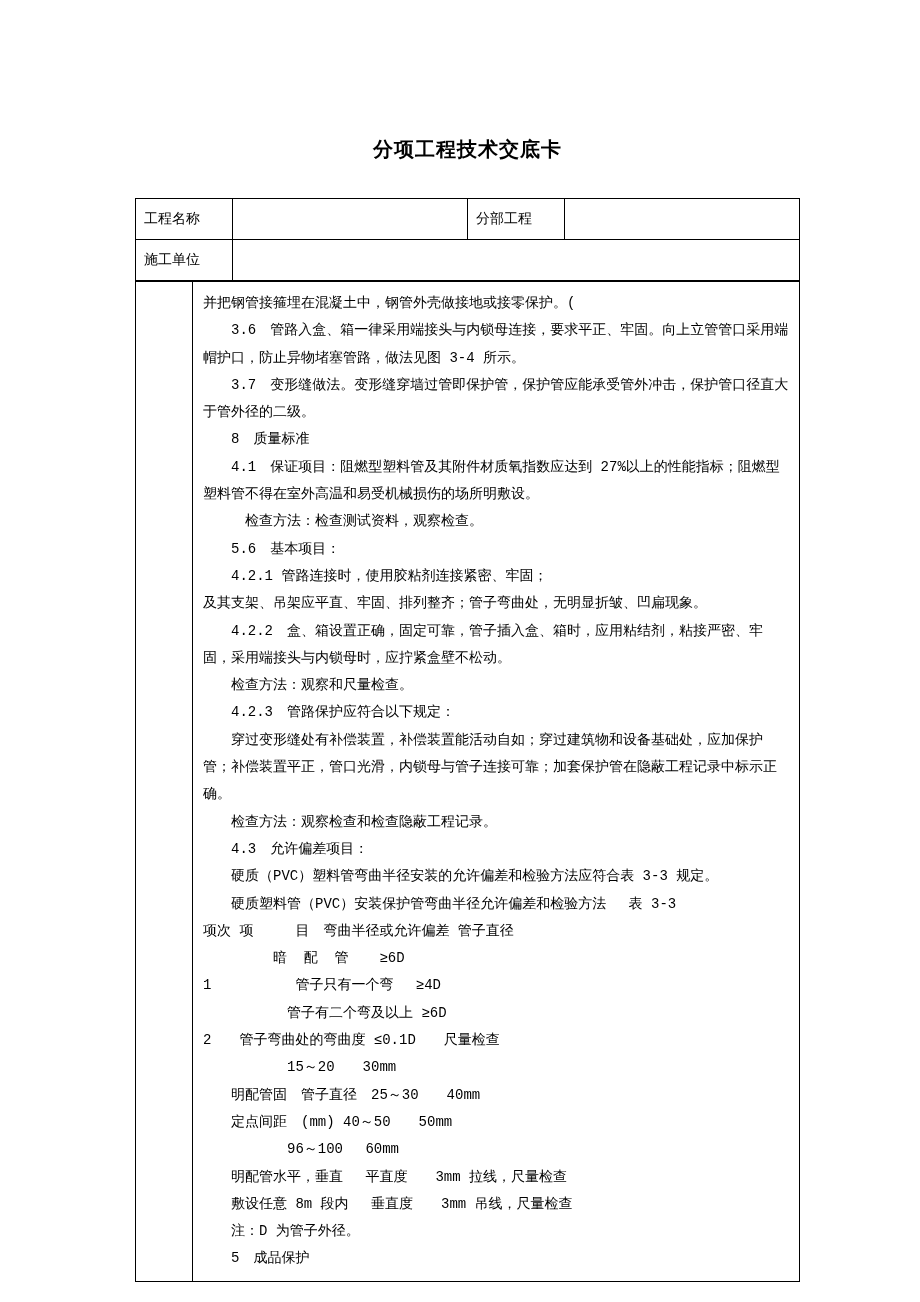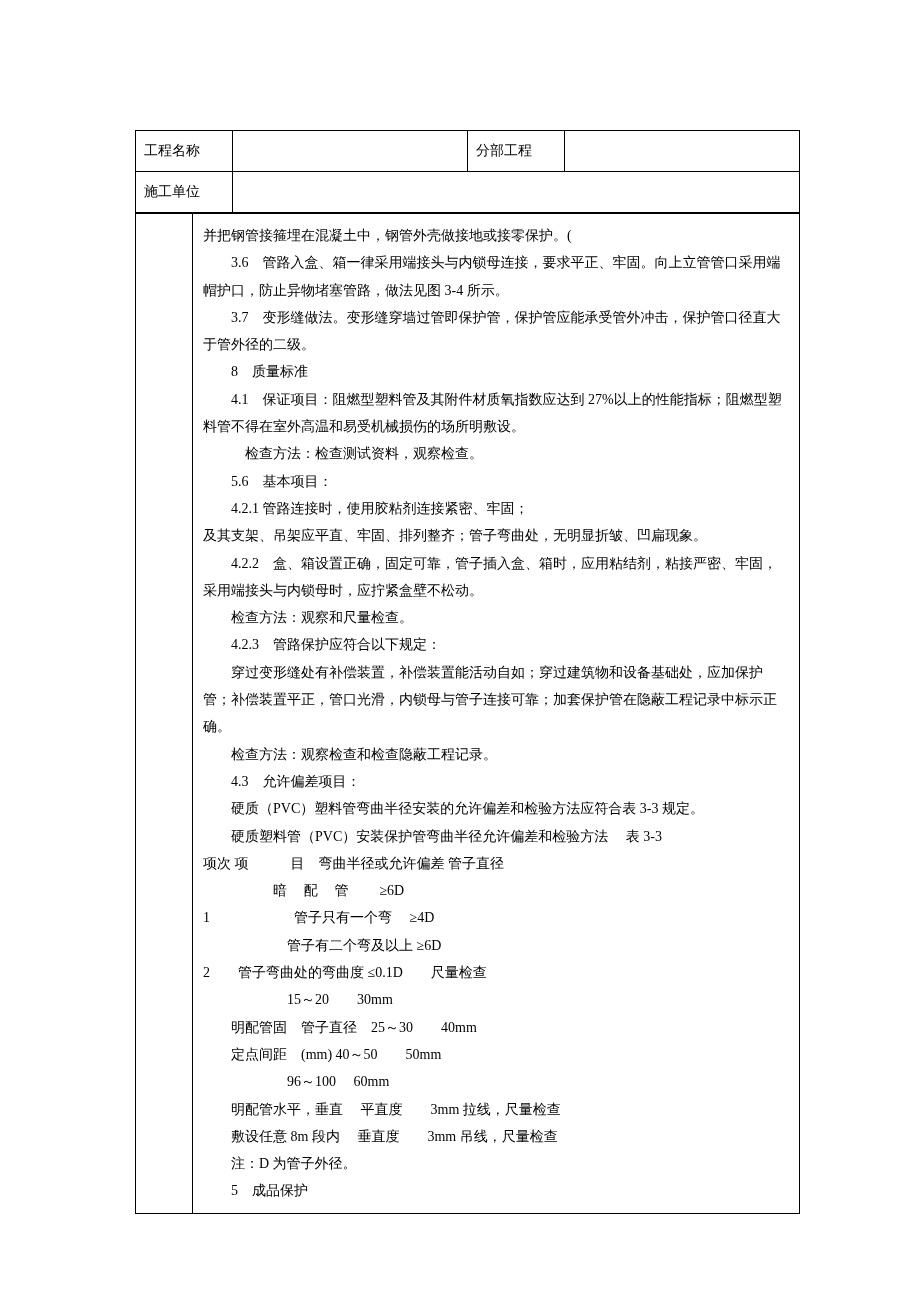--- a/index.html
+++ b/index.html
@@ -51,30 +51,31 @@
     font-size: 14px;
     vertical-align: top;
   }
   td.side { width: 44px; border-top: none; }
   td.content-cell { border-top: none; }
   .content {
     font-size: 14px;
     line-height: 1.95;
     padding: 0 4px;
   }
-  .content p { margin: 0; }
+  .content p { margin: 0; font-family: Liberation Mono, monospace; }
   .ind1 { text-indent: 2em; }
   .ind2 { text-indent: 3em; }
   .center-space { letter-spacing: 1.2em; }
 </style>
 </head>
 <body>
 
 <div class="page">
 
+  <div class="title">分项工程技术交底卡</div>
 
   <table class="header-table">
     <tbody>
         <tr>
       <td class="col-label">工程名称</td>
       <td></td>
       <td class="col-mid-label">分部工程</td>
       <td></td>
     </tr>
     <tr>

